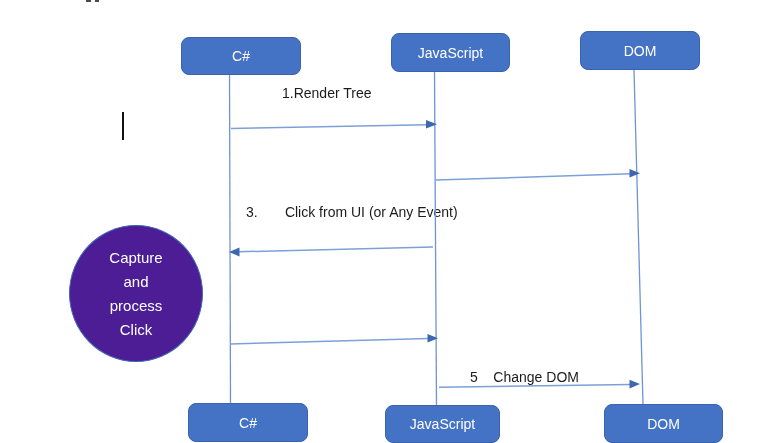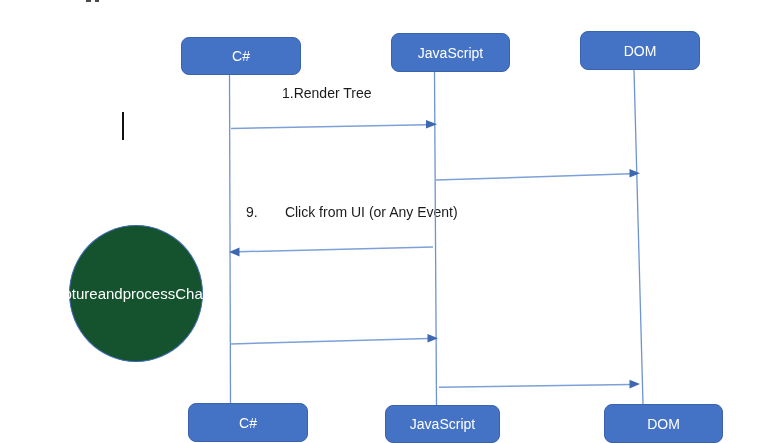--- a/index.html
+++ b/index.html
@@ -28,25 +28,25 @@
   .node-js-top    {left:391px;top:33px;width:119px;height:39px;}
   .node-dom-top   {left:580px;top:31px;width:120px;height:39px;}
   .node-cs-bot    {left:188px;top:403px;width:120px;height:39px;}
   .node-js-bot    {left:385px;top:405px;width:115px;height:38px;}
   .node-dom-bot   {left:604px;top:404px;width:119px;height:39px;}
 
   
   .circle{
     position:absolute;
     left:69px;top:225px;width:134px;height:137px;
-    background:#14532d;
+    background:#4c1d95;
     border:1px solid #3E69B5;
     border-radius:50%;
     color:#ffffff;
-    display:flex;flex-direction:row;align-items:center;justify-content:center;
+    display:flex;flex-direction:column;align-items:center;justify-content:center;
     font-size:15px;line-height:24px;
     text-align:center;
     box-sizing:border-box;
     z-index:2;
   }
 
   
   .msg-label{
     position:absolute;
     color:#1b1b1b;
@@ -107,25 +107,26 @@
     <span>JavaScript</span>
   </div>
   <div class="node node-dom-bot">
     <span>DOM</span>
   </div>
 
   <div class="circle">
     <span>Capture</span>
     <span>and</span>
     <span>process</span>
-    <span>Change</span>
+    <span>Click</span>
   </div>
 
   <div class="msg-label m1">1.Render Tree</div>
-  <div class="msg-label m3">9.       Click from UI (or Any Event)</div>
+  <div class="msg-label m3">3.       Click from UI (or Any Event)</div>
+  <div class="msg-label m5">5    Change DOM</div>
 
   <svg class="wires" viewBox="0 0 765 443" xmlns="http://www.w3.org/2000/svg">
 
     <line x1="229.5" y1="75" x2="230.5" y2="403" stroke="#6f94d3" stroke-width="1.3"></line>
     <line x1="434.5" y1="72" x2="436.5" y2="405" stroke="#6f94d3" stroke-width="1.3"></line>
     <line x1="634" y1="70" x2="643" y2="404" stroke="#6f94d3" stroke-width="1.3"></line>
 
     <g>
       <line x1="231" y1="128.5" x2="427" y2="124.7" stroke="#7da0d8" stroke-width="1.5"></line>
       <polygon points="437,124.3 426,120 426,128.6" fill="#3d68b1"></polygon>

